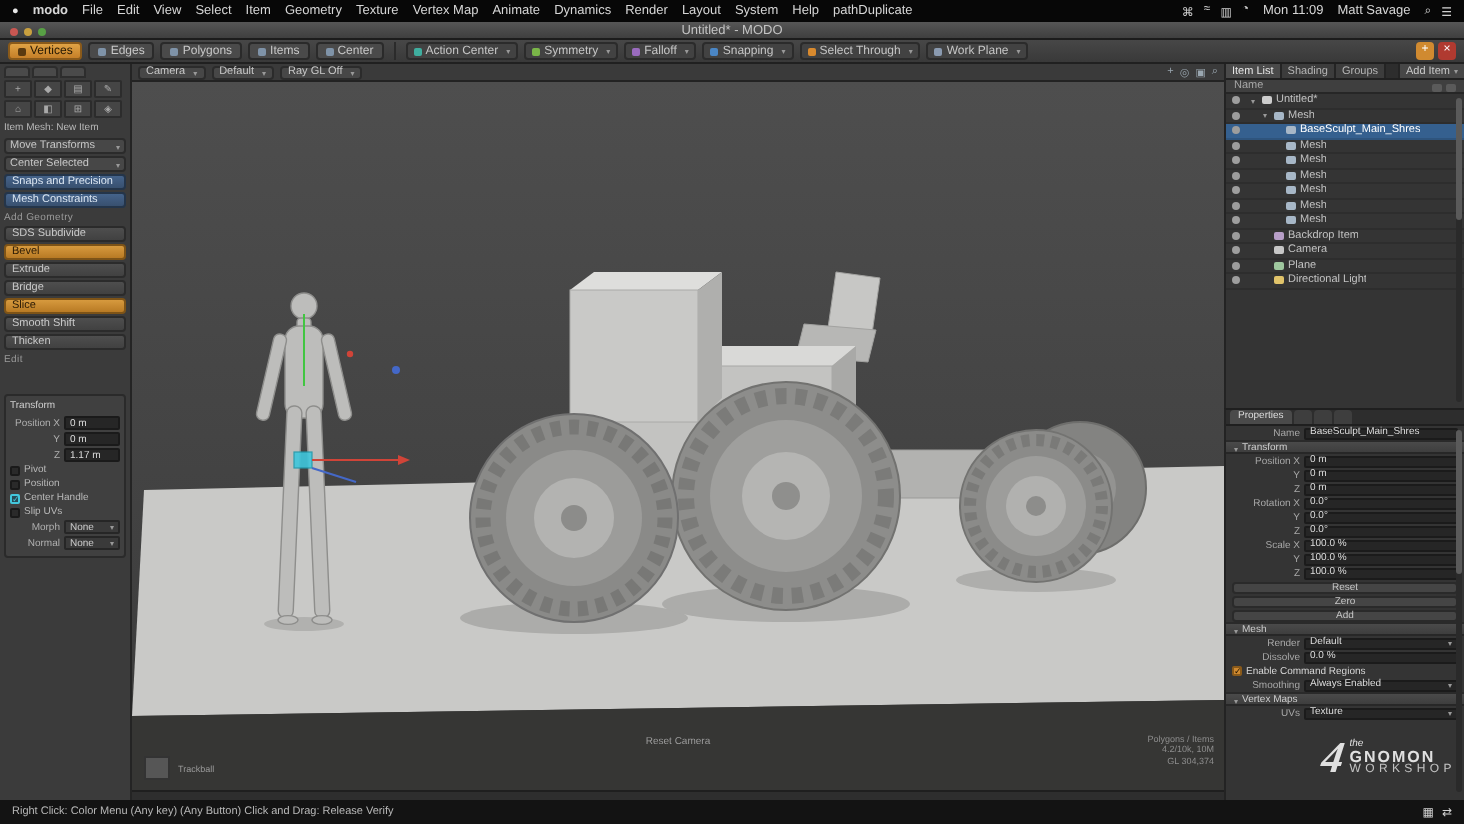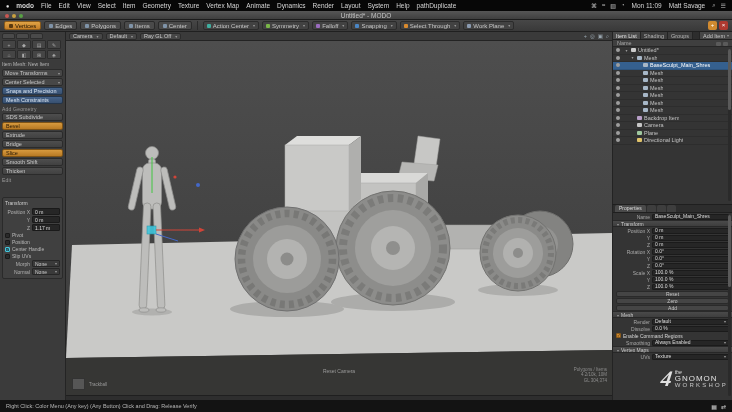--- a/index.html
+++ b/index.html
@@ -146,21 +146,21 @@
     display:flex; align-items:center; padding:0 6px; font-size:5.5px; color:#b8b8b8; gap:4px; }
   .sb-right { margin-left:auto; display:flex; gap:4px; color:#d0d0d0; font-size:6px; }
 
   
   .watermark { position:absolute; right:4px; top:366px; display:flex; align-items:center; gap:3px;
     color:rgba(255,255,255,.85); z-index:6; pointer-events:none; }
   .wm-mark { font-size:22px; font-weight:bold; font-style:italic; transform:skewX(-8deg);
     font-family:"Liberation Serif",serif; color:rgba(255,255,255,.85); }
   .wm-text { display:flex; flex-direction:column; line-height:6.5px; }
   .wm-the { font-size:5px; font-style:italic; }
-  .wm-g { font-size:8px; font-weight:normal; letter-spacing:1px; }
+  .wm-g { font-size:8px; font-weight:bold; letter-spacing:1px; }
   .wm-w { font-size:6px; letter-spacing:2.2px; color:rgba(255,255,255,.7); }
 </style>
 </head>
 <body>
 
 <div class="app">
 
   <div class="menubar">
     <span class="apple">●</span>
     <span class="menu-item strong">modo</span>

